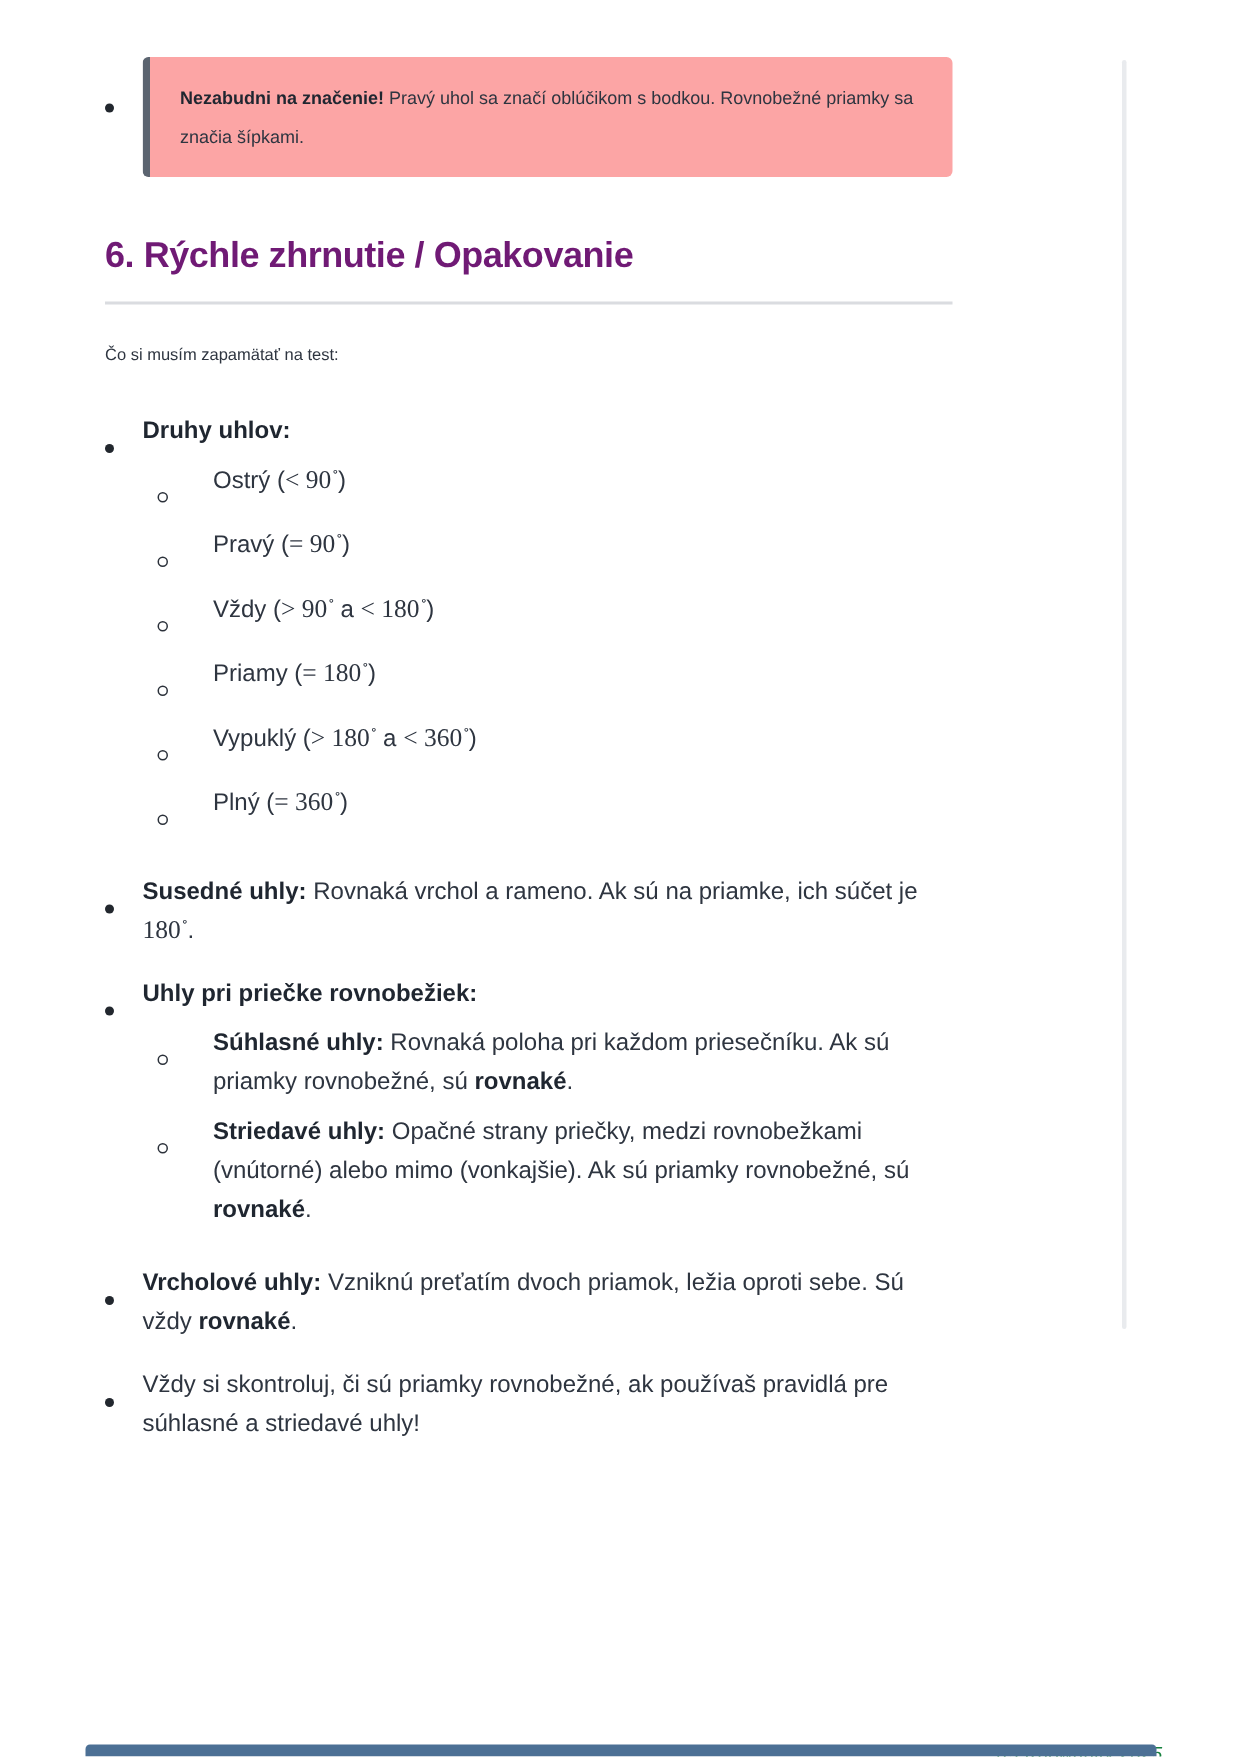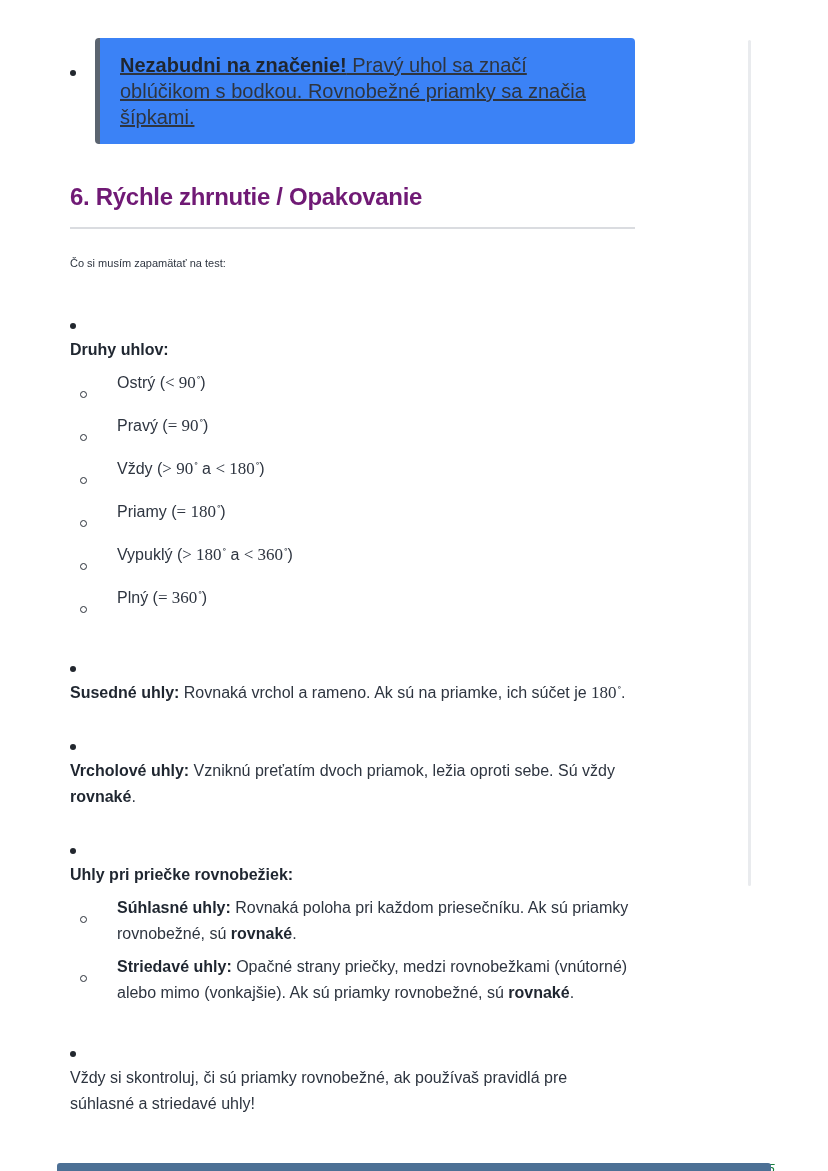--- a/index.html
+++ b/index.html
@@ -12,45 +12,45 @@
   }
   .page{position:relative;width:828px;height:1171px;background:#fff;}
   .content{position:absolute;left:70px;top:38px;width:565px;}
 
   
   .callout-row{display:flex;align-items:stretch;}
   .bullet-col{flex:0 0 25px;padding-top:24px;}
   .doti{display:inline-block;width:6px;height:6px;border-radius:50%;background:#22272e;}
   .callout{
     flex:1;
-    background:#3b82f6;
+    background:#fca5a5;
     border-left:5px solid #5b6470;
     border-radius:4px;
     padding:14px 18px 14px 20px;
-    font-size:20px;line-height:26px;text-decoration:underline;
+    font-size:12px;line-height:26px;
   }
   .callout strong{color:#1f2630;font-weight:700;}
 
   
   h2.section{
     margin:36px 0 0 0;
     font-size:24px;line-height:34px;
     font-weight:700;
     letter-spacing:-0.3px;
     color:#701a75;
   }
   hr.divider{
     border:none;border-top:2px solid #dadce0;
     margin:13px 0 0 0;
   }
   p.intro{margin:21px 0 11px 0;font-size:11px;line-height:26px;}
 
   
   ul.main{list-style:none;margin:25px 0 0 0;padding:0;}
-  ul.main > li{display:flex;margin:0 0 16px 0;font-size:16px;line-height:26px;flex-direction:column;}
+  ul.main > li{display:flex;margin:0 0 16px 0;font-size:16px;line-height:26px;}
   .mk{flex:0 0 25px;padding-top:10px;}
   .mk-sub{flex:0 0 17px;padding-top:10px;}
   .ringi{display:inline-block;width:5px;height:5px;border:1.5px solid #2b313a;border-radius:50%;background:transparent;}
   .li-body{flex:1;}
   strong{color:#1f2630;font-weight:700;}
   ul.sub{list-style:none;margin:5px 0 0 10px;padding:0;}
   ul.sub > li{display:flex;margin:7px 0;font-size:16px;line-height:26px;gap:20px;}
 
   
   .math{font-family:"Liberation Serif","DejaVu Serif",serif;font-size:17px;line-height:1;white-space:nowrap;}
@@ -122,34 +122,34 @@
                 <div class="li-body"><span>Plný (</span><span class="math">= 360<sup class="deg">∘</sup></span><span>)</span></div>
               </li>
             </ul></div>
         </li>
         <li>
           <span class="mk"><i class="doti"></i></span>
           <div class="li-body"><strong>Susedné uhly:</strong><span> Rovnaká vrchol a rameno. Ak sú na priamke, ich súčet je </span><span class="math">180<sup class="deg">∘</sup></span><span>.</span></div>
         </li>
         <li>
           <span class="mk"><i class="doti"></i></span>
-          <div class="li-body"><strong>Vrcholové uhly:</strong><span> Vzniknú preťatím dvoch priamok, ležia oproti sebe. Sú vždy </span><strong>rovnaké</strong><span>.</span></div>
-        </li>
-        <li>
-          <span class="mk"><i class="doti"></i></span>
           <div class="li-body"><strong>Uhly pri priečke rovnobežiek:</strong><ul class="sub">
               <li>
                 <span class="mk-sub"><i class="ringi"></i></span>
                 <div class="li-body"><strong>Súhlasné uhly:</strong><span> Rovnaká poloha pri každom priesečníku. Ak sú priamky rovnobežné, sú </span><strong>rovnaké</strong><span>.</span></div>
               </li>
               <li>
                 <span class="mk-sub"><i class="ringi"></i></span>
                 <div class="li-body"><strong>Striedavé uhly:</strong><span> Opačné strany priečky, medzi rovnobežkami (vnútorné) alebo mimo (vonkajšie). Ak sú priamky rovnobežné, sú </span><strong>rovnaké</strong><span>.</span></div>
               </li>
             </ul></div>
+        </li>
+        <li>
+          <span class="mk"><i class="doti"></i></span>
+          <div class="li-body"><strong>Vrcholové uhly:</strong><span> Vzniknú preťatím dvoch priamok, ležia oproti sebe. Sú vždy </span><strong>rovnaké</strong><span>.</span></div>
         </li>
         <li>
           <span class="mk"><i class="doti"></i></span>
           <div class="li-body"><span>Vždy si skontroluj, či sú priamky rovnobežné, ak používaš pravidlá pre súhlasné a striedavé uhly!</span></div>
         </li>
       </ul>
   </div>
 
   <div class="footer">(c) Knowunity 2025</div>
   <div class="scrollbar"></div>

